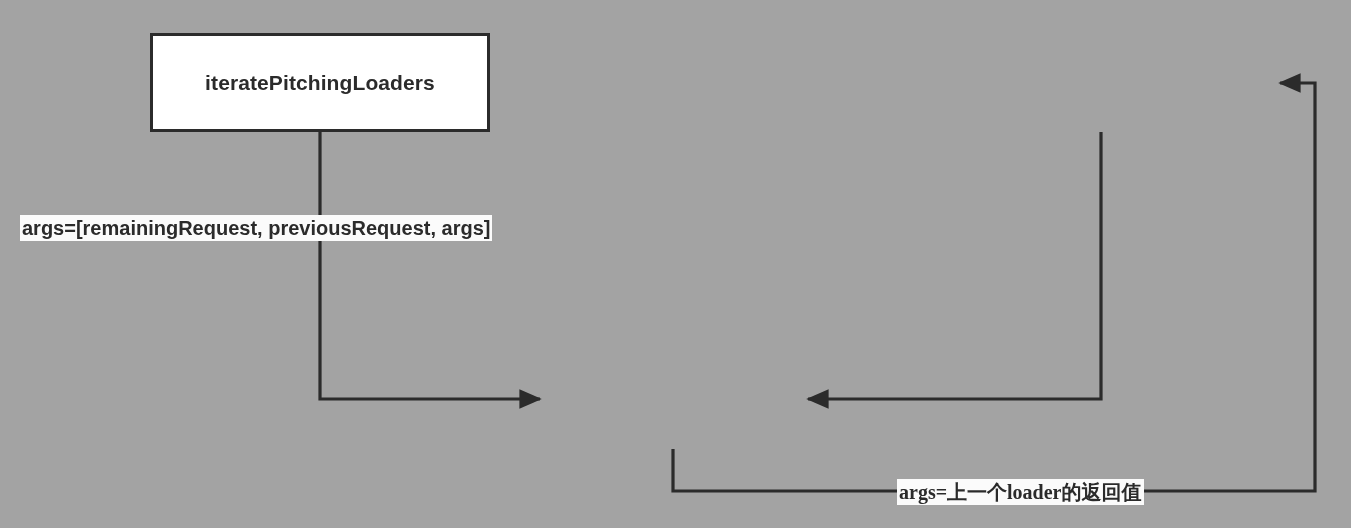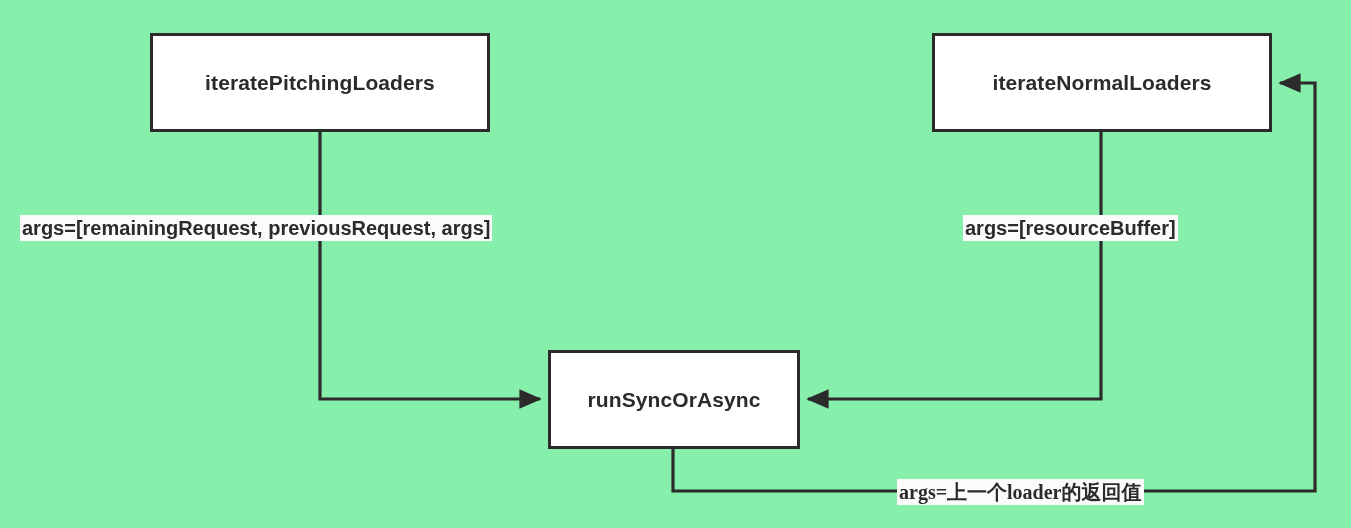--- a/index.html
+++ b/index.html
@@ -10,21 +10,21 @@
     width: 1351px;
     height: 528px;
     background: #f9f9f9;
     font-family: "Liberation Sans", "DejaVu Sans", sans-serif;
     overflow: hidden;
   }
   #diagram-root {
     position: relative;
     width: 1351px;
     height: 528px;
-    background: #86efac;
+    background: #a3a3a3;
   }
   #edge-layer {
     position: absolute;
     left: 0;
     top: 0;
     width: 1351px;
     height: 528px;
   }
   .node {
     position: absolute;
@@ -102,27 +102,20 @@
 
     <path d="M 1101 132 L 1101 399 L 808 399" fill="none" stroke="#2b2b2b" stroke-width="3.2" marker-end="url(#arrow-right)"></path>
 
     <path d="M 673 449 L 673 491 L 1315 491 L 1315 83 L 1280 83" fill="none" stroke="#2b2b2b" stroke-width="3.2" marker-end="url(#arrow-right)"></path>
   </svg>
 
   <div class="node" id="node-iterate-pitching-loaders">
     <span class="node-label">iteratePitchingLoaders</span>
   </div>
 
-  <div class="node" id="node-iterate-normal-loaders">
-    <span class="node-label">iterateNormalLoaders</span>
-  </div>
 
-  <div class="node" id="node-run-sync-or-async">
-    <span class="node-label">runSyncOrAsync</span>
-  </div>
 
   <div class="edge-label" id="edge-label-pitching-args">args=[remainingRequest, previousRequest, args]</div>
 
-  <div class="edge-label" id="edge-label-normal-args">args=[resourceBuffer]</div>
 
   <div class="edge-label" id="edge-label-loader-return">args=上一个loader的返回值</div>
 
 </div>
 
 </body></html>

